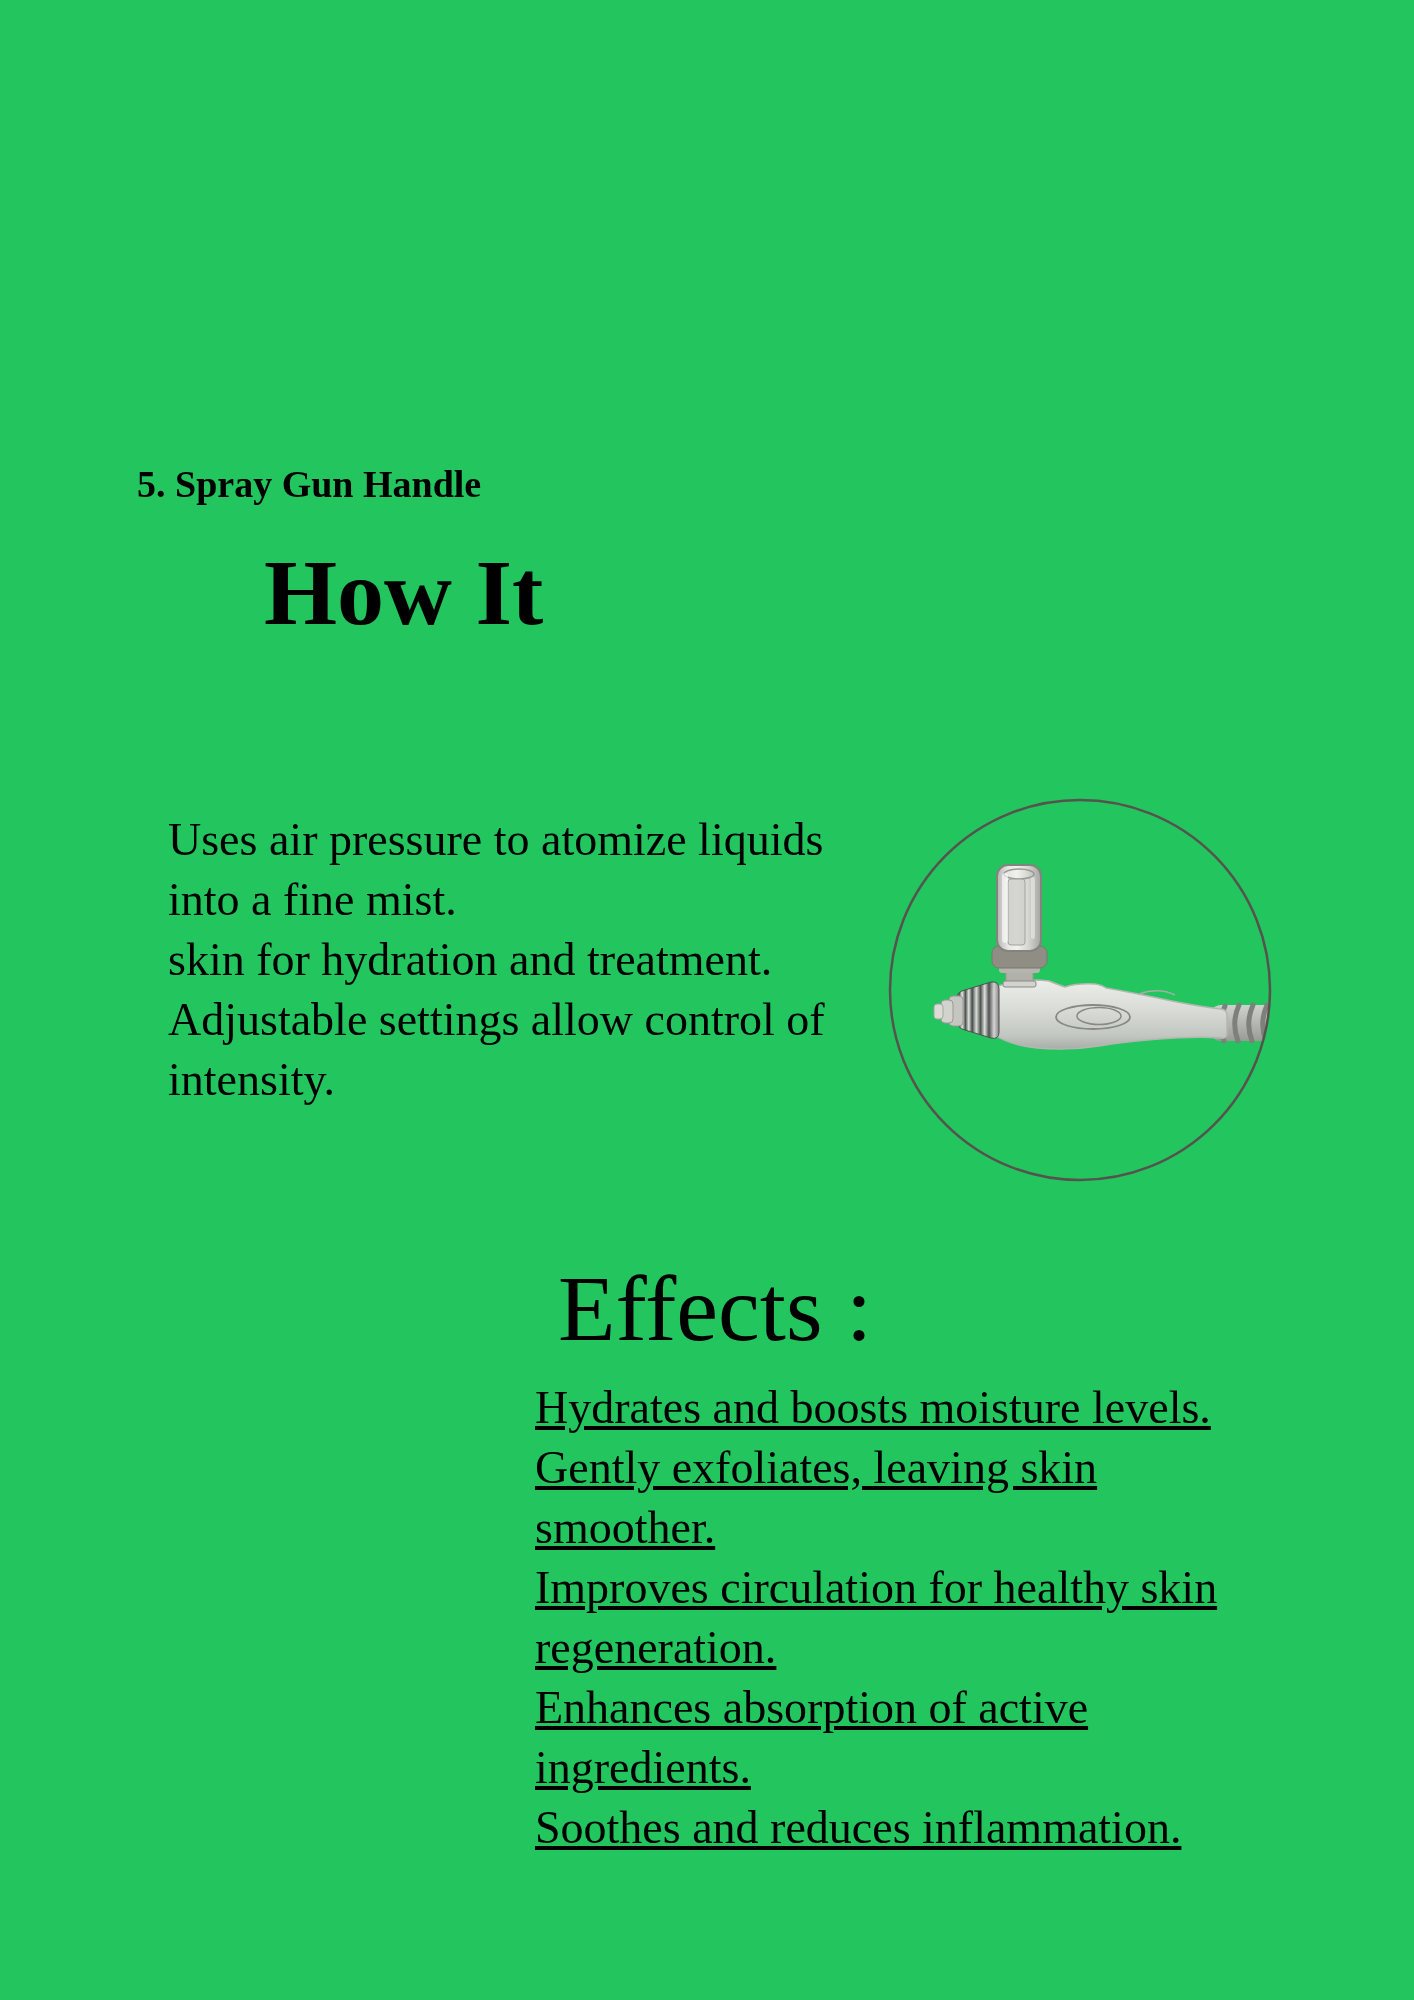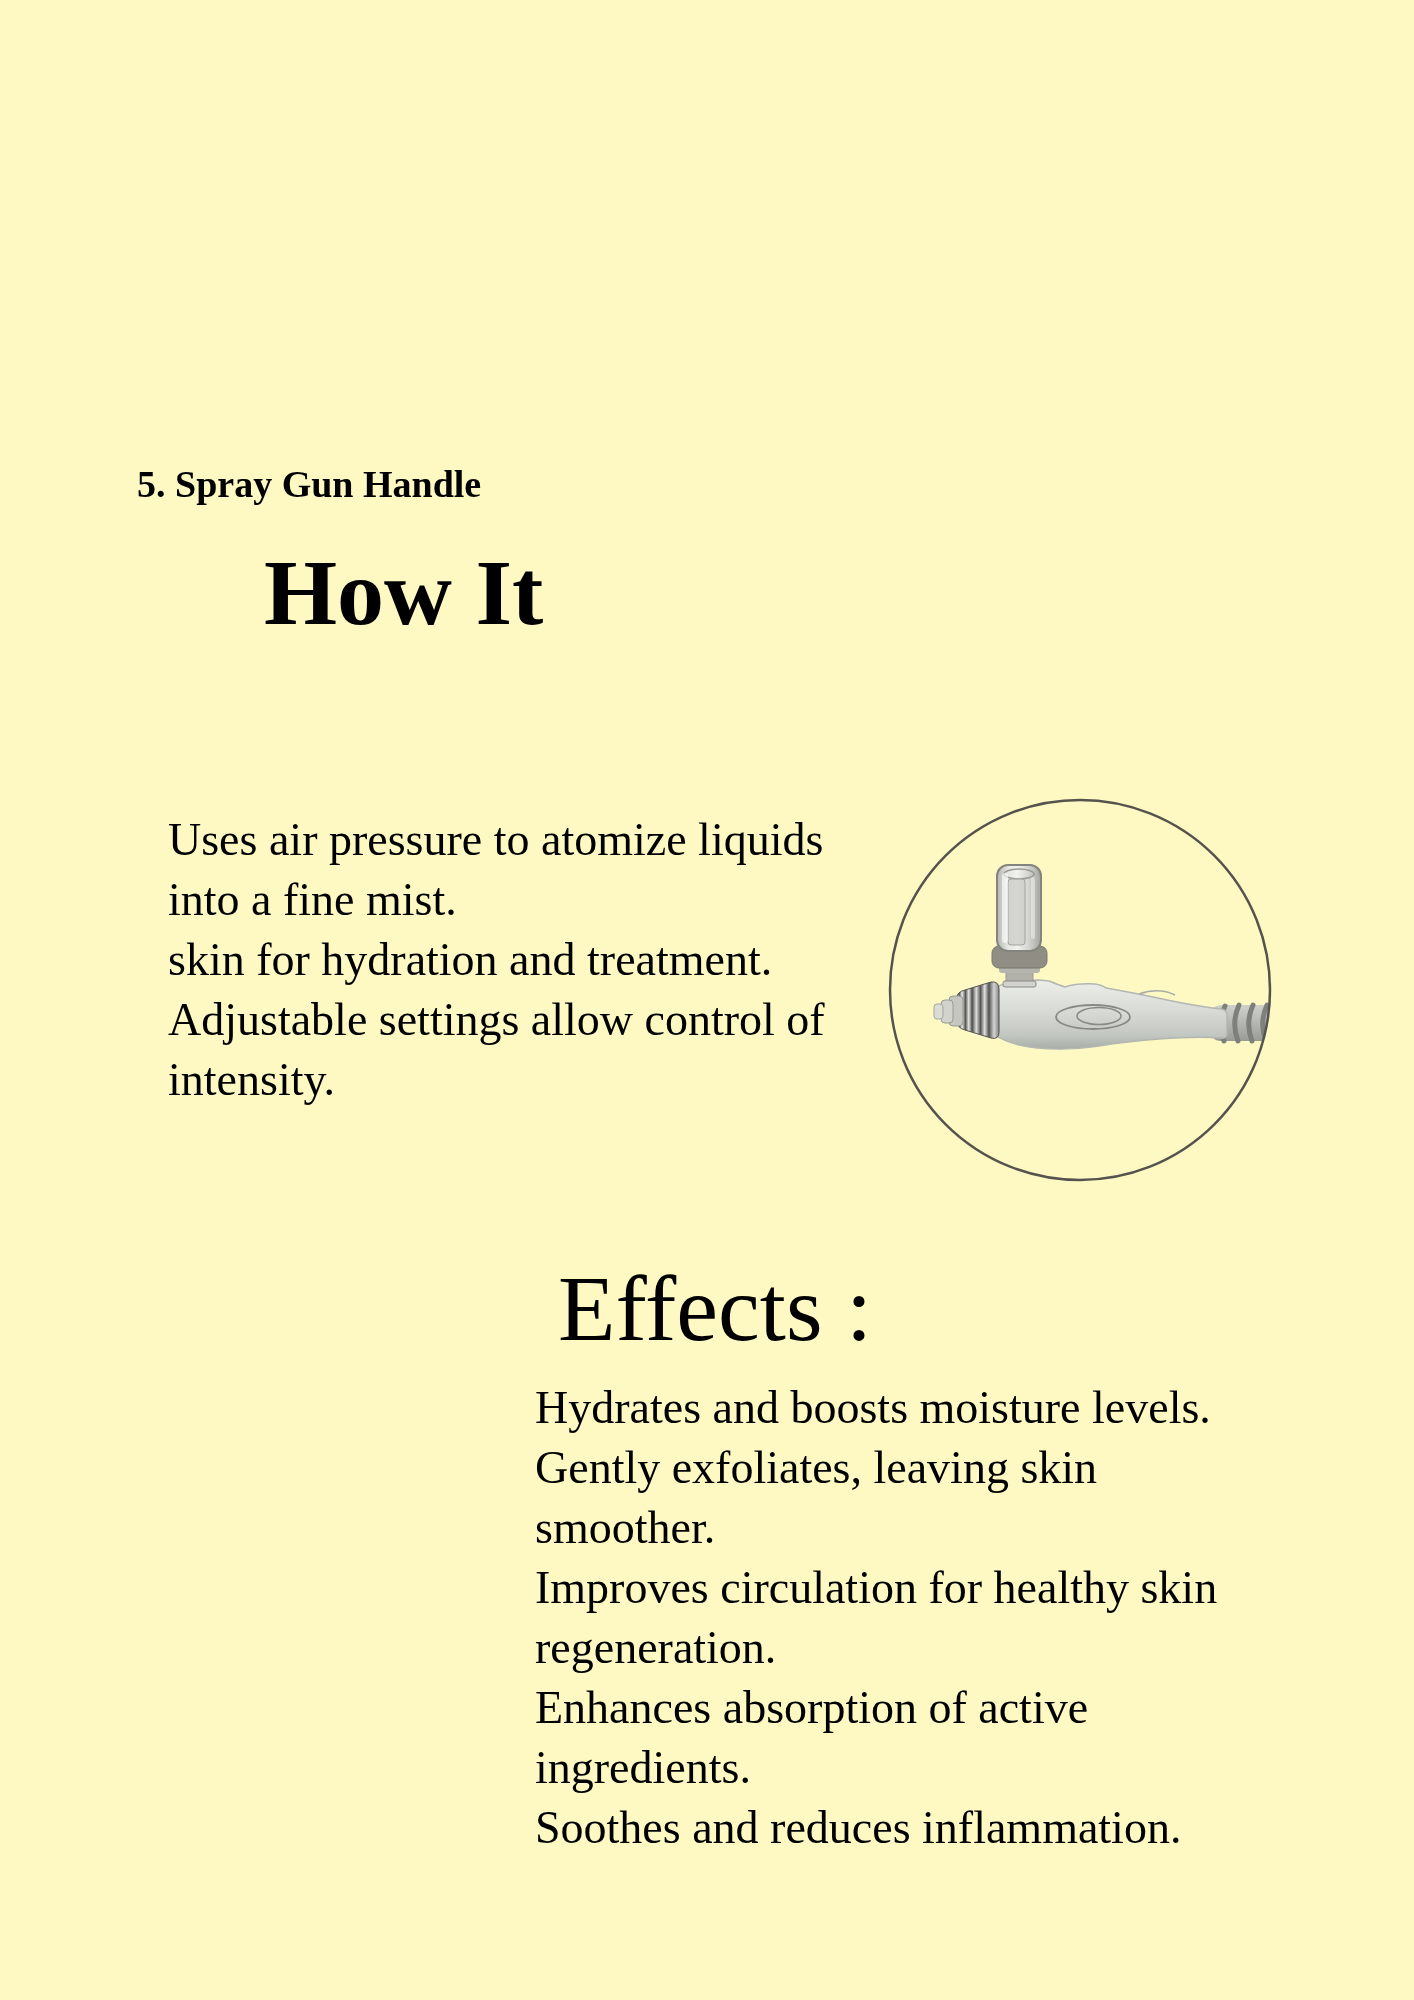--- a/index.html
+++ b/index.html
@@ -1,20 +1,20 @@
 <!DOCTYPE html>
 <html><head>
 <meta charset="utf-8">
 <style>
   html, body { margin: 0; padding: 0; background: #ffffff; }
   .page {
     position: relative;
     width: 1414px;
     height: 2000px;
-    background: #fef9c3;
+    background: #22c55e;
     color: #000000;
     font-family: "Liberation Serif", "DejaVu Serif", serif;
     overflow: hidden;
   }
   .section-heading {
     position: absolute;
     left: 137px;
     top: 462px;
     font-size: 38px;
     font-weight: bold;
@@ -48,20 +48,21 @@
     line-height: 131px;
     white-space: nowrap;
   }
   .effects-body {
     position: absolute;
     left: 535px;
     top: 1378px;
     font-size: 46px;
     line-height: 60px;
     white-space: nowrap;
+    text-decoration: underline;
   }
   .figure-circle {
     position: absolute;
     left: 887px;
     top: 797px;
     width: 386px;
     height: 386px;
   }
   .figure-circle svg { display: block; }
 </style>

